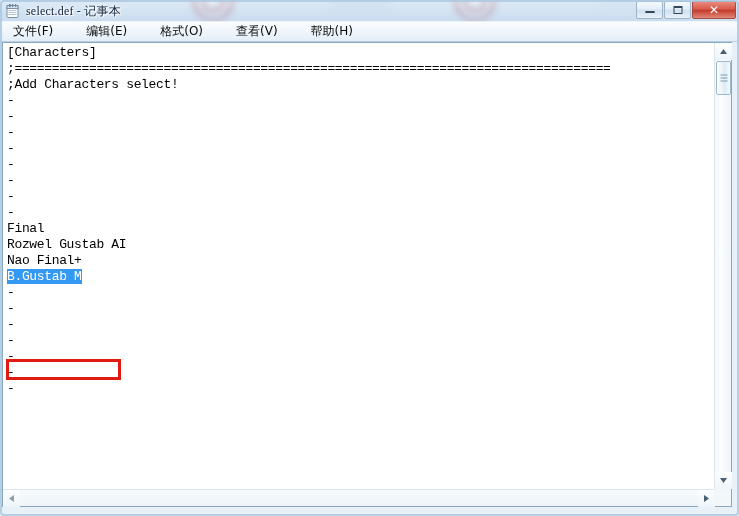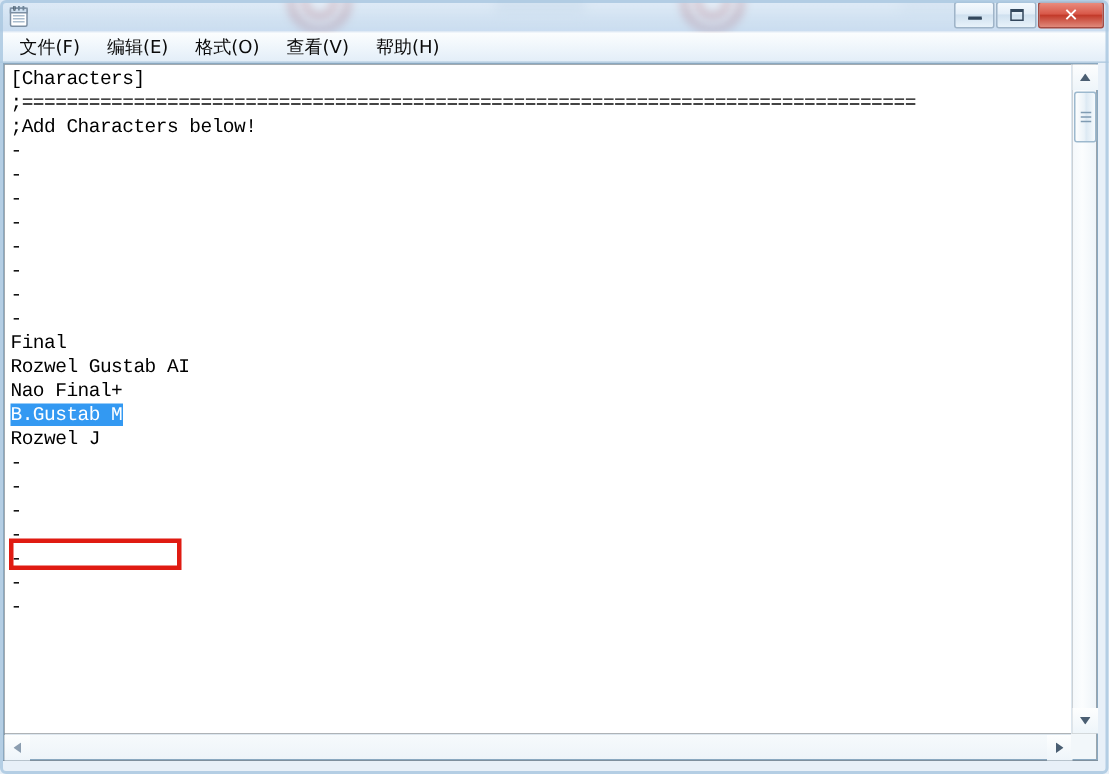--- a/index.html
+++ b/index.html
@@ -88,41 +88,42 @@
     width: 9px; height: 8px; border:1px solid #33475c; border-top-width:2px;
   }
   
   #menubar {
     position: absolute; left: 0; top: 22px;
     width: 739px; height: 20px;
     background: linear-gradient(180deg,#fbfdfe 0%, #eef5fb 55%, #e3eef8 100%);
     border-bottom: 1px solid #b8cfe2;
     display: flex; align-items: center;
     padding-left: 4px;
+    gap: 15px;
   }
   .menu-item {
     font-family: "DejaVu Sans", sans-serif;
     font-size: 12px;
     color: #0a0a0a;
     padding: 2px 9px 3px 9px;
     white-space: nowrap;
     cursor: default;
   }
   
   #client {
     position: absolute; left: 0; top: 42px;
     width: 739px; height: 474px;
     background: #e8f0f8;
     padding: 2px 5px 5px 2px;
   }
   #edit-frame {
     position: absolute; left: 2px; top: 0px;
     width: 730px; height: 465px;
     border: 1px solid #8aa8c0;
-    background: #000000;
+    background: #bef264;
   }
   #textarea {
     position: absolute; left: 0; top: 0;
     width: 712px; height: 446px;
     background: #ffffff;
     overflow: hidden;
     padding: 2px 0 0 4px;
   }
   .line {
     font-family: "Liberation Mono", "DejaVu Sans Mono", monospace;
@@ -220,20 +221,21 @@
           <rect x="7" y="1" width="1.2" height="3"></rect>
           <rect x="10" y="1" width="1.2" height="3"></rect>
         </g>
         <g stroke="#a9bccd" stroke-width="0.9">
           <line x1="3.6" y1="7.5" x2="11.4" y2="7.5"></line>
           <line x1="3.6" y1="9.5" x2="11.4" y2="9.5"></line>
           <line x1="3.6" y1="11.5" x2="11.4" y2="11.5"></line>
         </g>
       </svg>
     </span>
+    <span id="title-text">select.def - 记事本</span>
 
     <div id="winbtns">
       <div class="wbtn">
         <span class="min-bar"></span>
       </div>
       <div class="wbtn">
         <span class="max-box"></span>
       </div>
       <div class="wbtn close">
         <span class="glyph">✕</span>
@@ -249,34 +251,33 @@
     <div class="menu-item">帮助(H)</div>
   </div>
 
   <div id="client">
     <div id="edit-frame">
 
       <div id="textarea">
         <div id="lines-host">
             <div class="line">[Characters]</div>
             <div class="line">;================================================================================</div>
-            <div class="line">;Add Characters below!</div>
+            <div class="line">;Add Characters select!</div>
             <div class="line">-</div>
             <div class="line">-</div>
             <div class="line">-</div>
             <div class="line">-</div>
             <div class="line">-</div>
             <div class="line">-</div>
             <div class="line">-</div>
             <div class="line">-</div>
             <div class="line">Final</div>
             <div class="line">Rozwel Gustab AI</div>
             <div class="line">Nao Final+</div>
             <div class="line"><span class="sel">B.Gustab M</span></div>
-            <div class="line">Rozwel J</div>
             <div class="line">-</div>
             <div class="line">-</div>
             <div class="line">-</div>
             <div class="line">-</div>
             <div class="line">-</div>
             <div class="line">-</div>
             <div class="line">-</div>
           </div>
         <div id="red-box"></div>
       </div>

